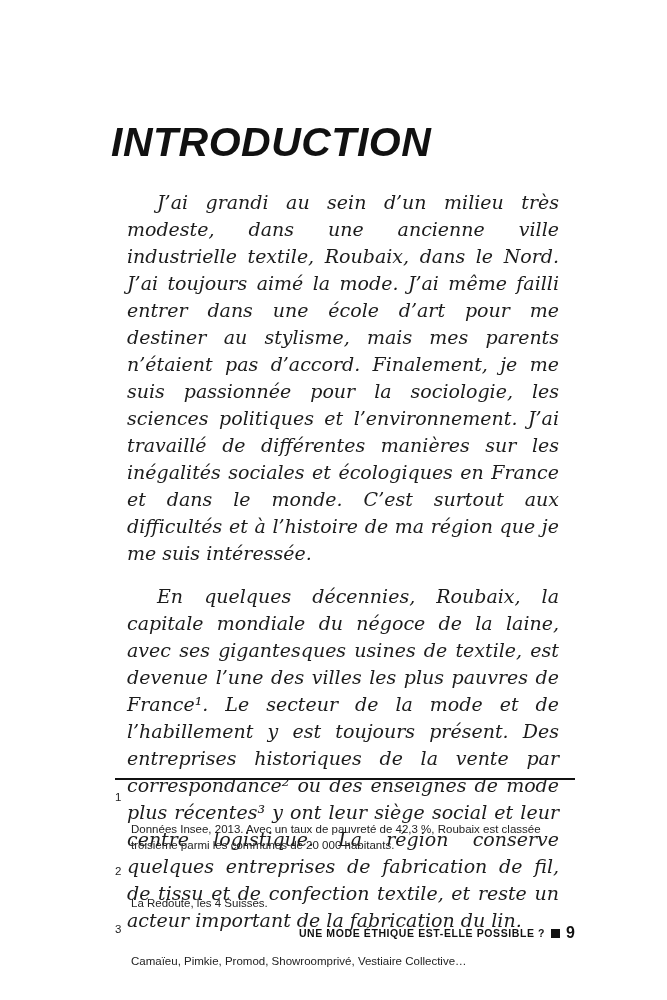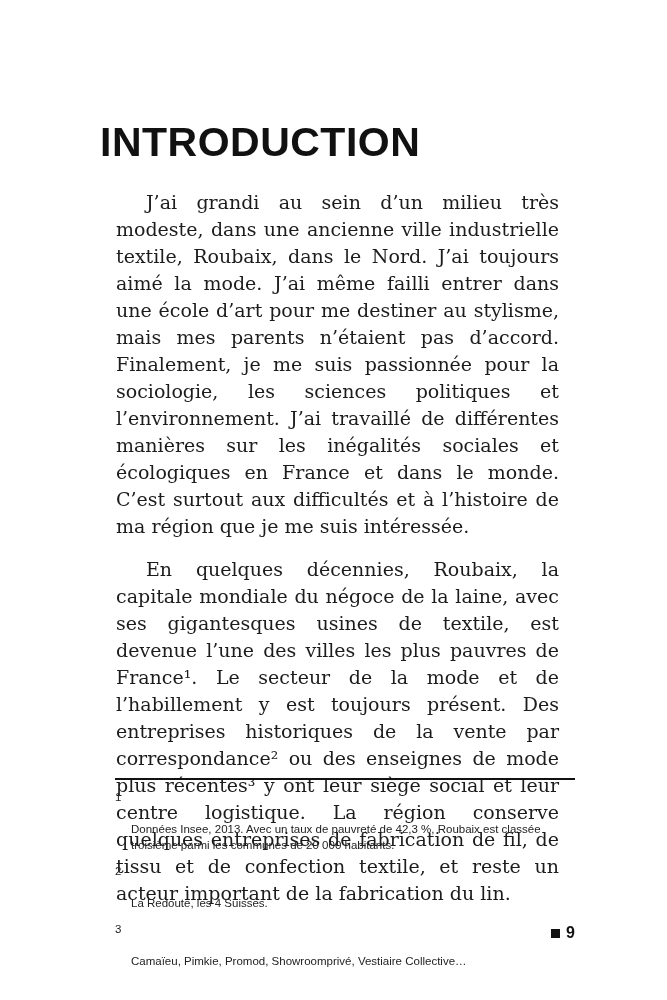--- a/index.html
+++ b/index.html
@@ -11,23 +11,24 @@
     position: relative;
     width: 667px;
     height: 1000px;
     background: #ffffff;
     overflow: hidden;
     font-family: "DejaVu Serif", serif;
     color: #1c1c1c;
   }
   .content {
     position: absolute;
-    left: 100px;
+    left: 111px;
     right: 92px;
     top: 122px;
+    font-style: italic;
   }
   .title {
     font-family: "Liberation Sans", sans-serif;
     font-weight: 900;
     font-size: 41px;
     letter-spacing: 0.5px;
     color: #111111;
     margin: 0 0 26px 0;
     line-height: 1;
   }
@@ -123,17 +124,18 @@
       <span class="fn-text">La Redoute, les 4 Suisses.</span>
     </div>
 
     <div class="footnote">
       <span class="fn-num">3</span>
       <span class="fn-text">Camaïeu, Pimkie, Promod, Showroomprivé, Vestiaire Collective…</span>
     </div>
   </div>
 
   <div class="footer">
+    <span class="running-title">UNE MODE ÉTHIQUE EST-ELLE POSSIBLE ?</span>
     <span class="square-icon"></span>
     <span class="page-number">9</span>
   </div>
 
 </div>
 
 </body></html>

